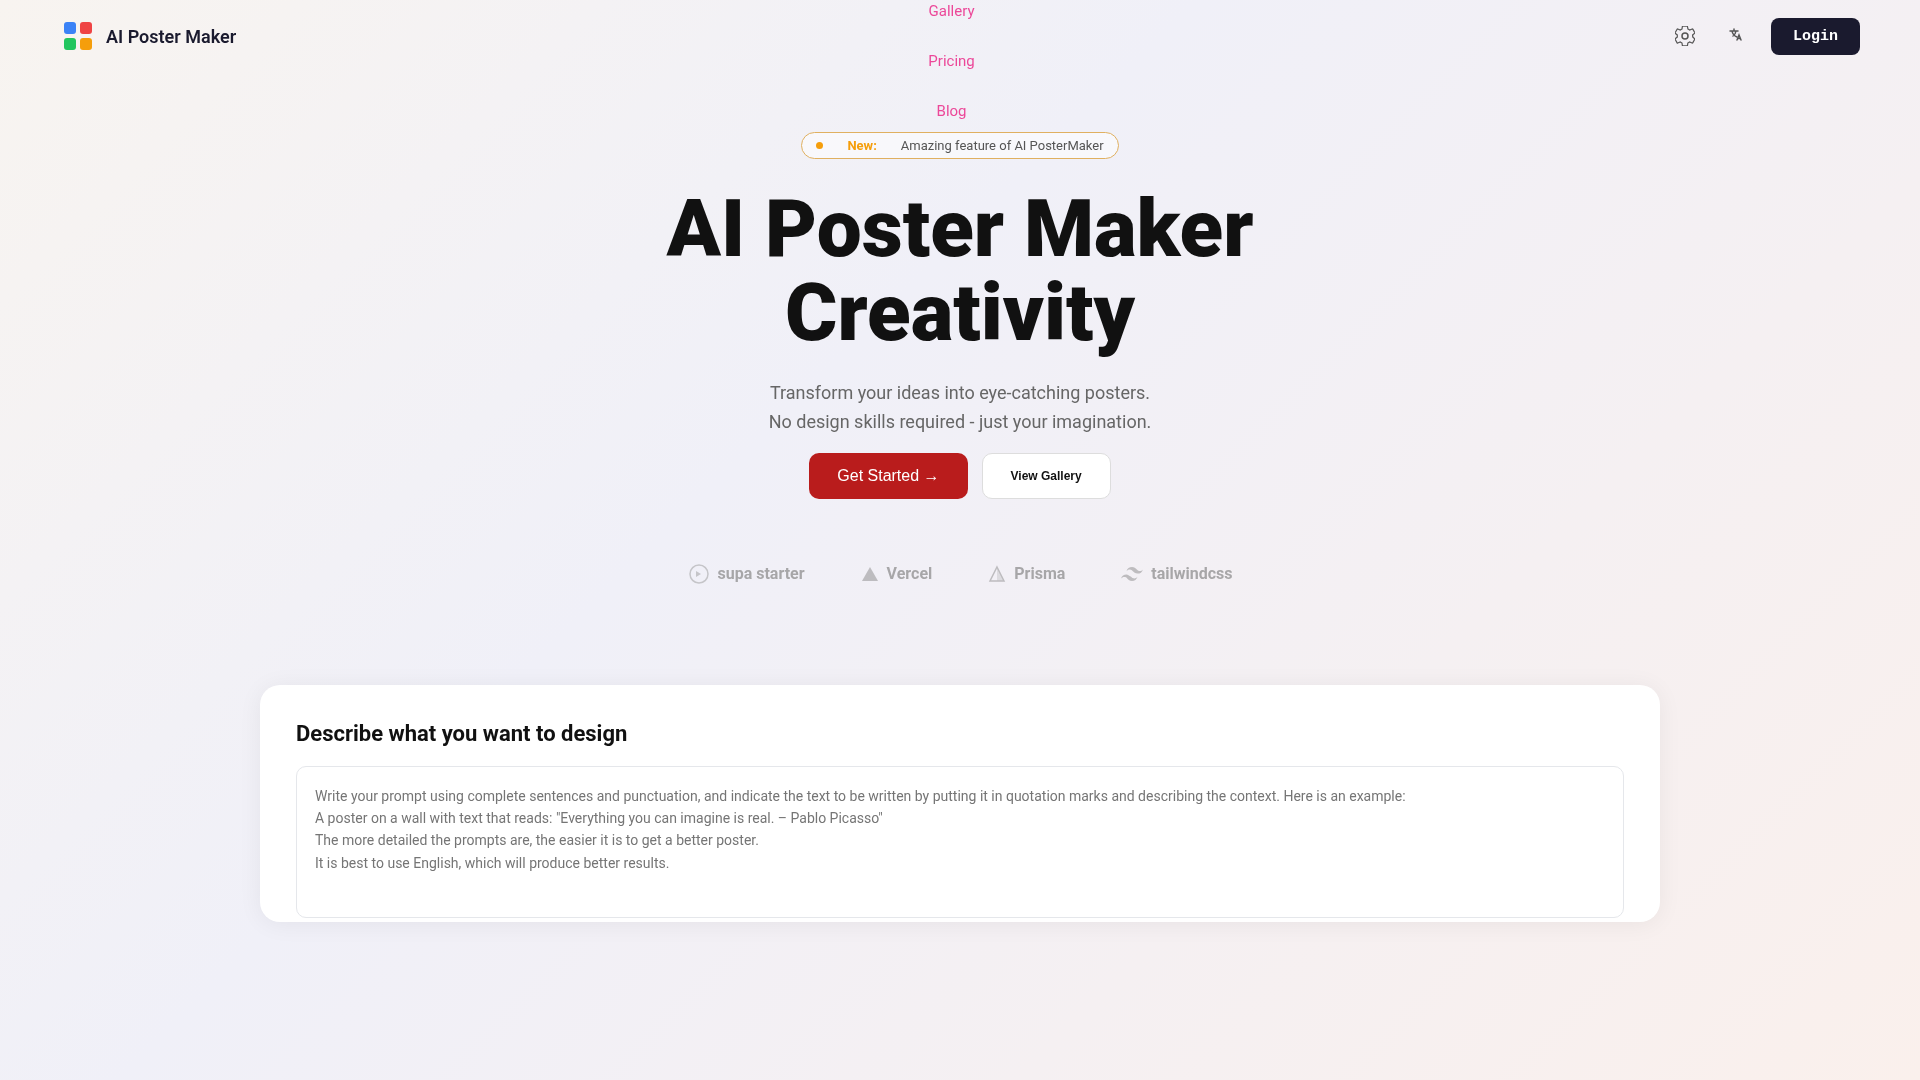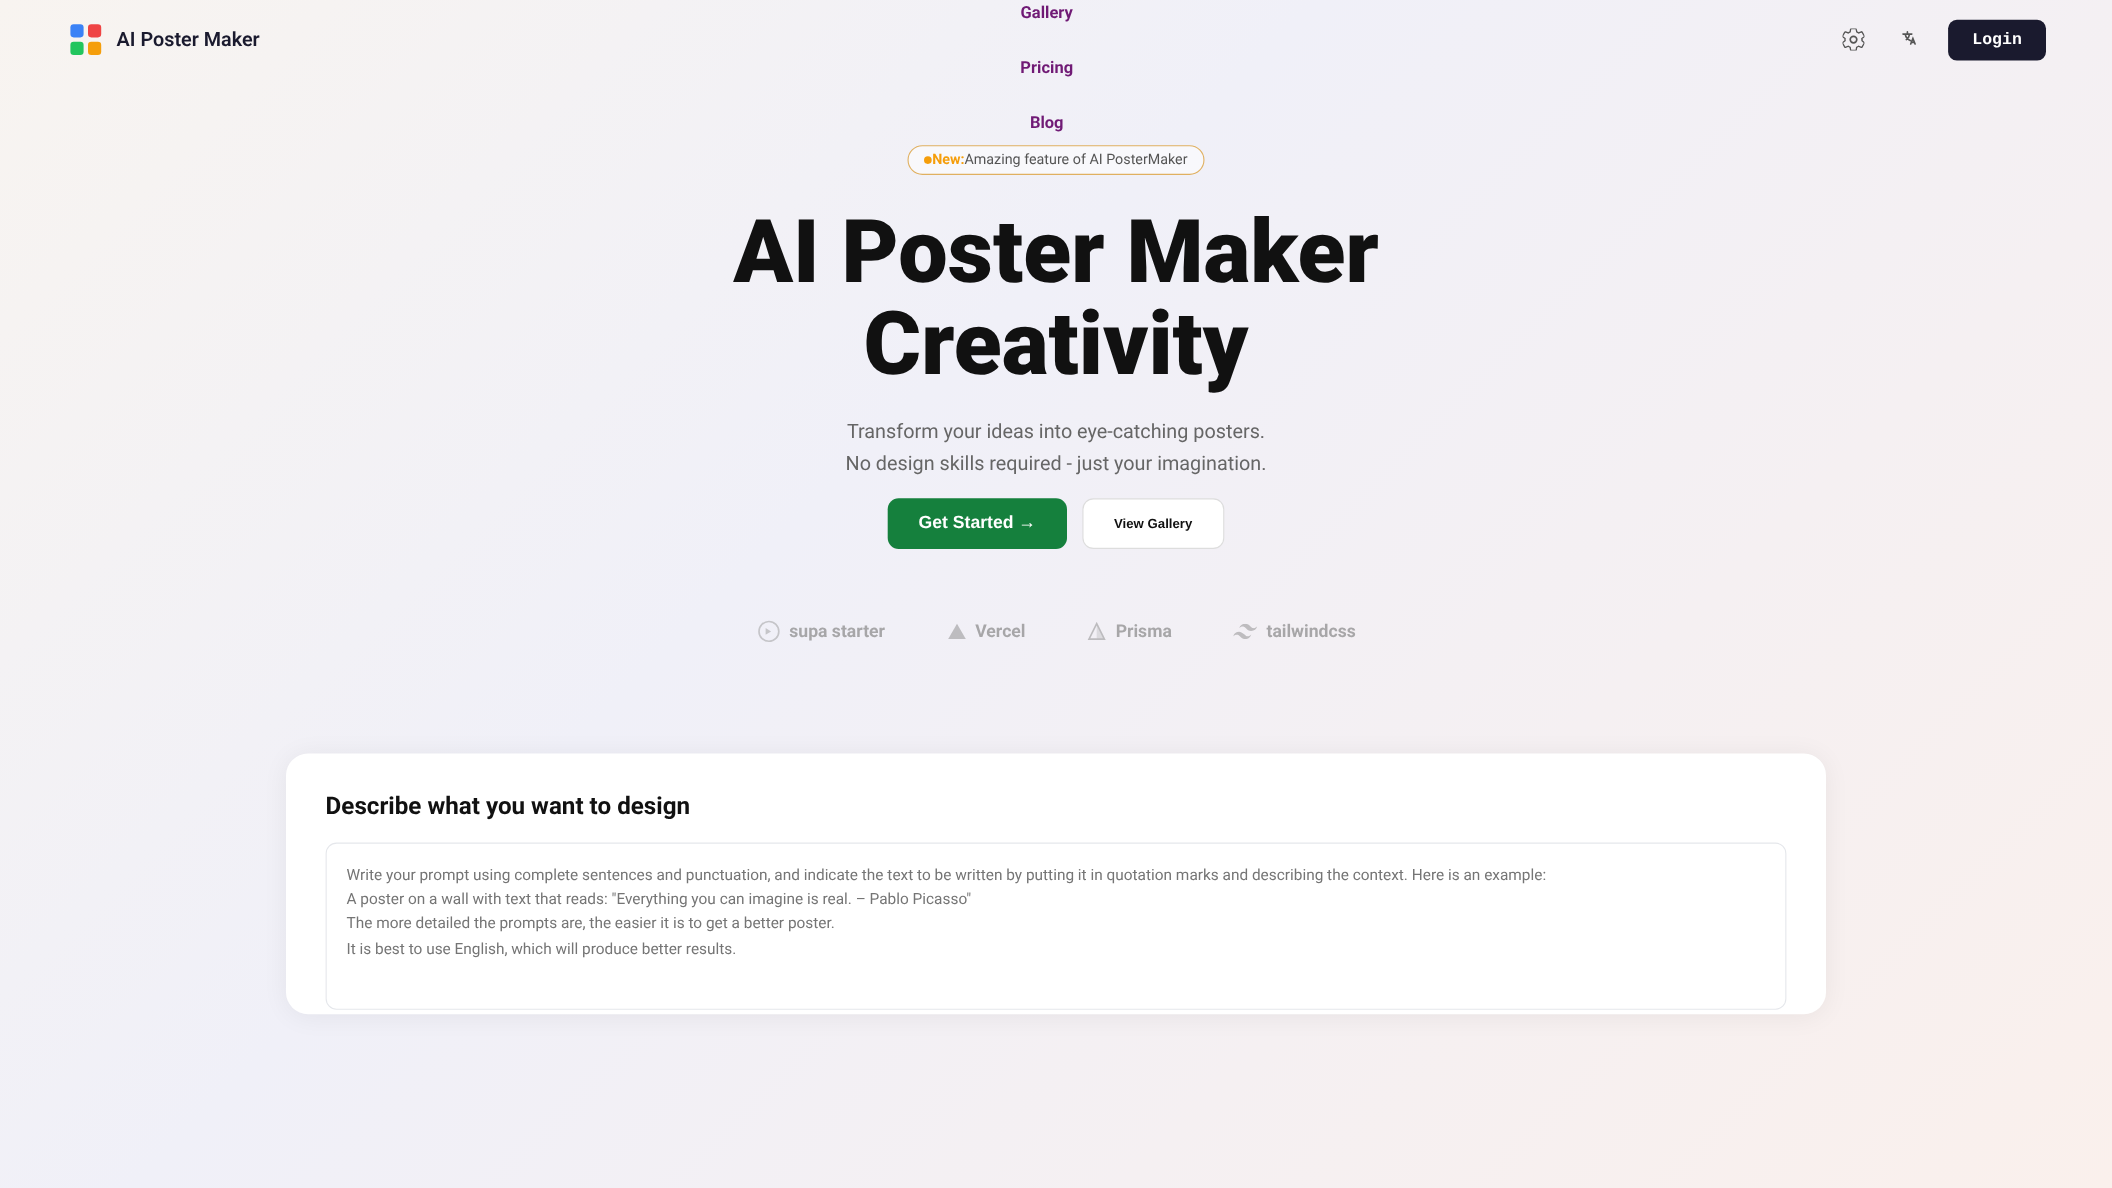--- a/index.html
+++ b/index.html
@@ -35,23 +35,23 @@
       color: #1a1a2e;
     }
     .navbar-center {
       display: flex;
       align-items: center;
       gap: 32px;
       flex-direction: column;
     }
     .nav-link {
       font-size: 15px;
-      color: #701a75;
+      color: #ec4899;
       text-decoration: none;
-      font-weight: 700;
+      font-weight: 400;
     }
     .nav-link.active {
       font-weight: 700;
       color: #111;
     }
     .navbar-right {
       display: flex;
       align-items: center;
       gap: 16px;
     }
@@ -84,21 +84,21 @@
     .hero {
       display: flex;
       flex-direction: column;
       align-items: center;
       text-align: center;
       padding: 60px 20px 40px;
     }
     .new-badge {
       display: inline-flex;
       align-items: center;
-      gap: 0;
+      gap: 24px;
       border: 1.5px solid #e0b060;
       border-radius: 20px;
       padding: 5px 14px;
       font-size: 13px;
       color: #555;
       margin-bottom: 28px;
       background: rgba(255,255,255,0.5);
     }
     .new-badge .dot {
       width: 7px;
@@ -124,27 +124,27 @@
       color: #666;
       line-height: 1.6;
       margin-bottom: 16px;
     }
     .hero-buttons {
       display: flex;
       gap: 14px;
       margin-bottom: 64px;
     }
     .btn-primary {
-      background: #15803d;
+      background: #b91c1c;
       color: #fff;
       border: none;
       border-radius: 10px;
       padding: 14px 28px;
       font-size: 16px;
-      font-weight: 700;
+      font-weight: 400;
       cursor: pointer;
       display: flex;
       align-items: center;
       gap: 8px;
       text-align: center;
     }
     .btn-secondary {
       background: #fff;
       color: #111;
       border: 1.5px solid #ddd;

